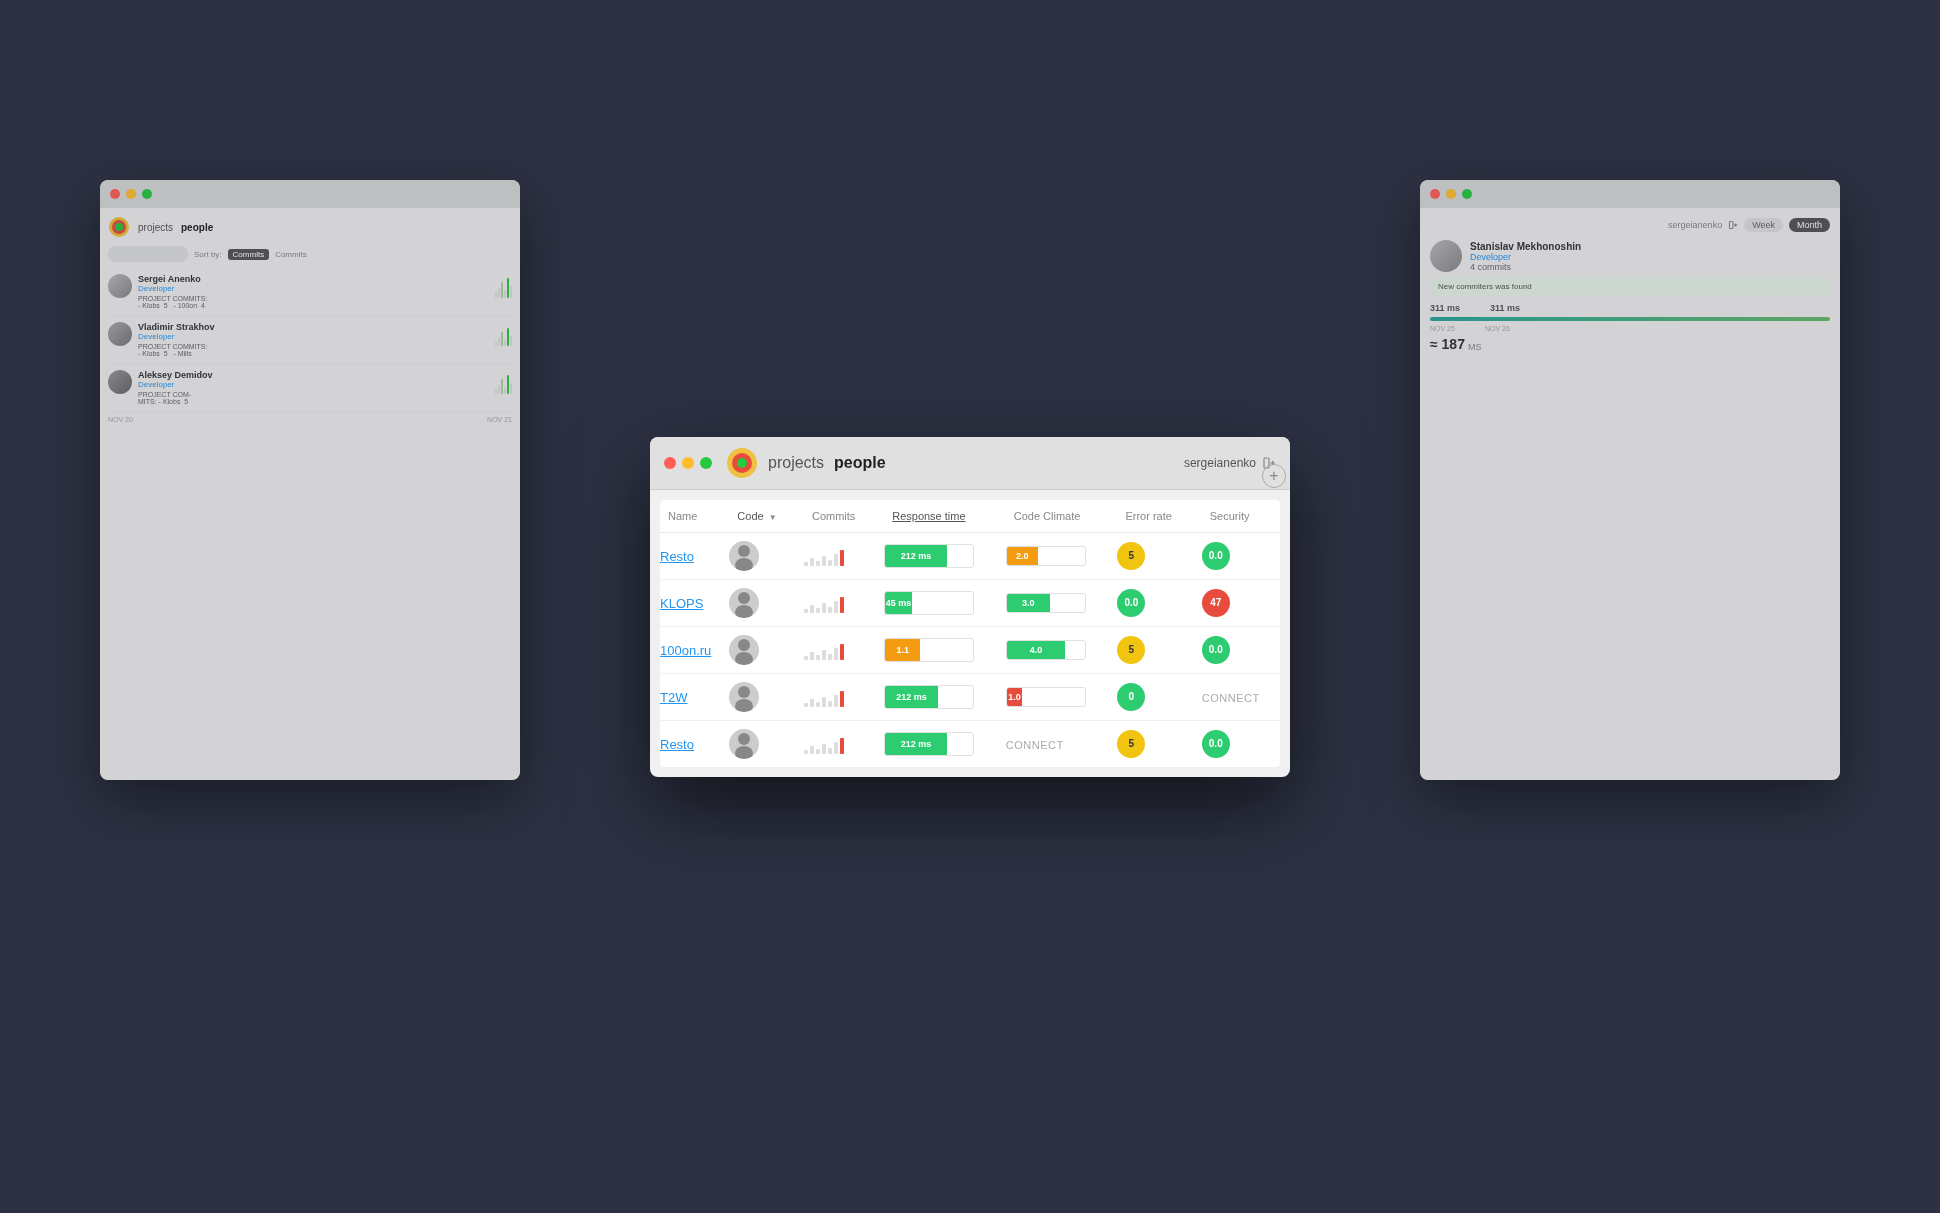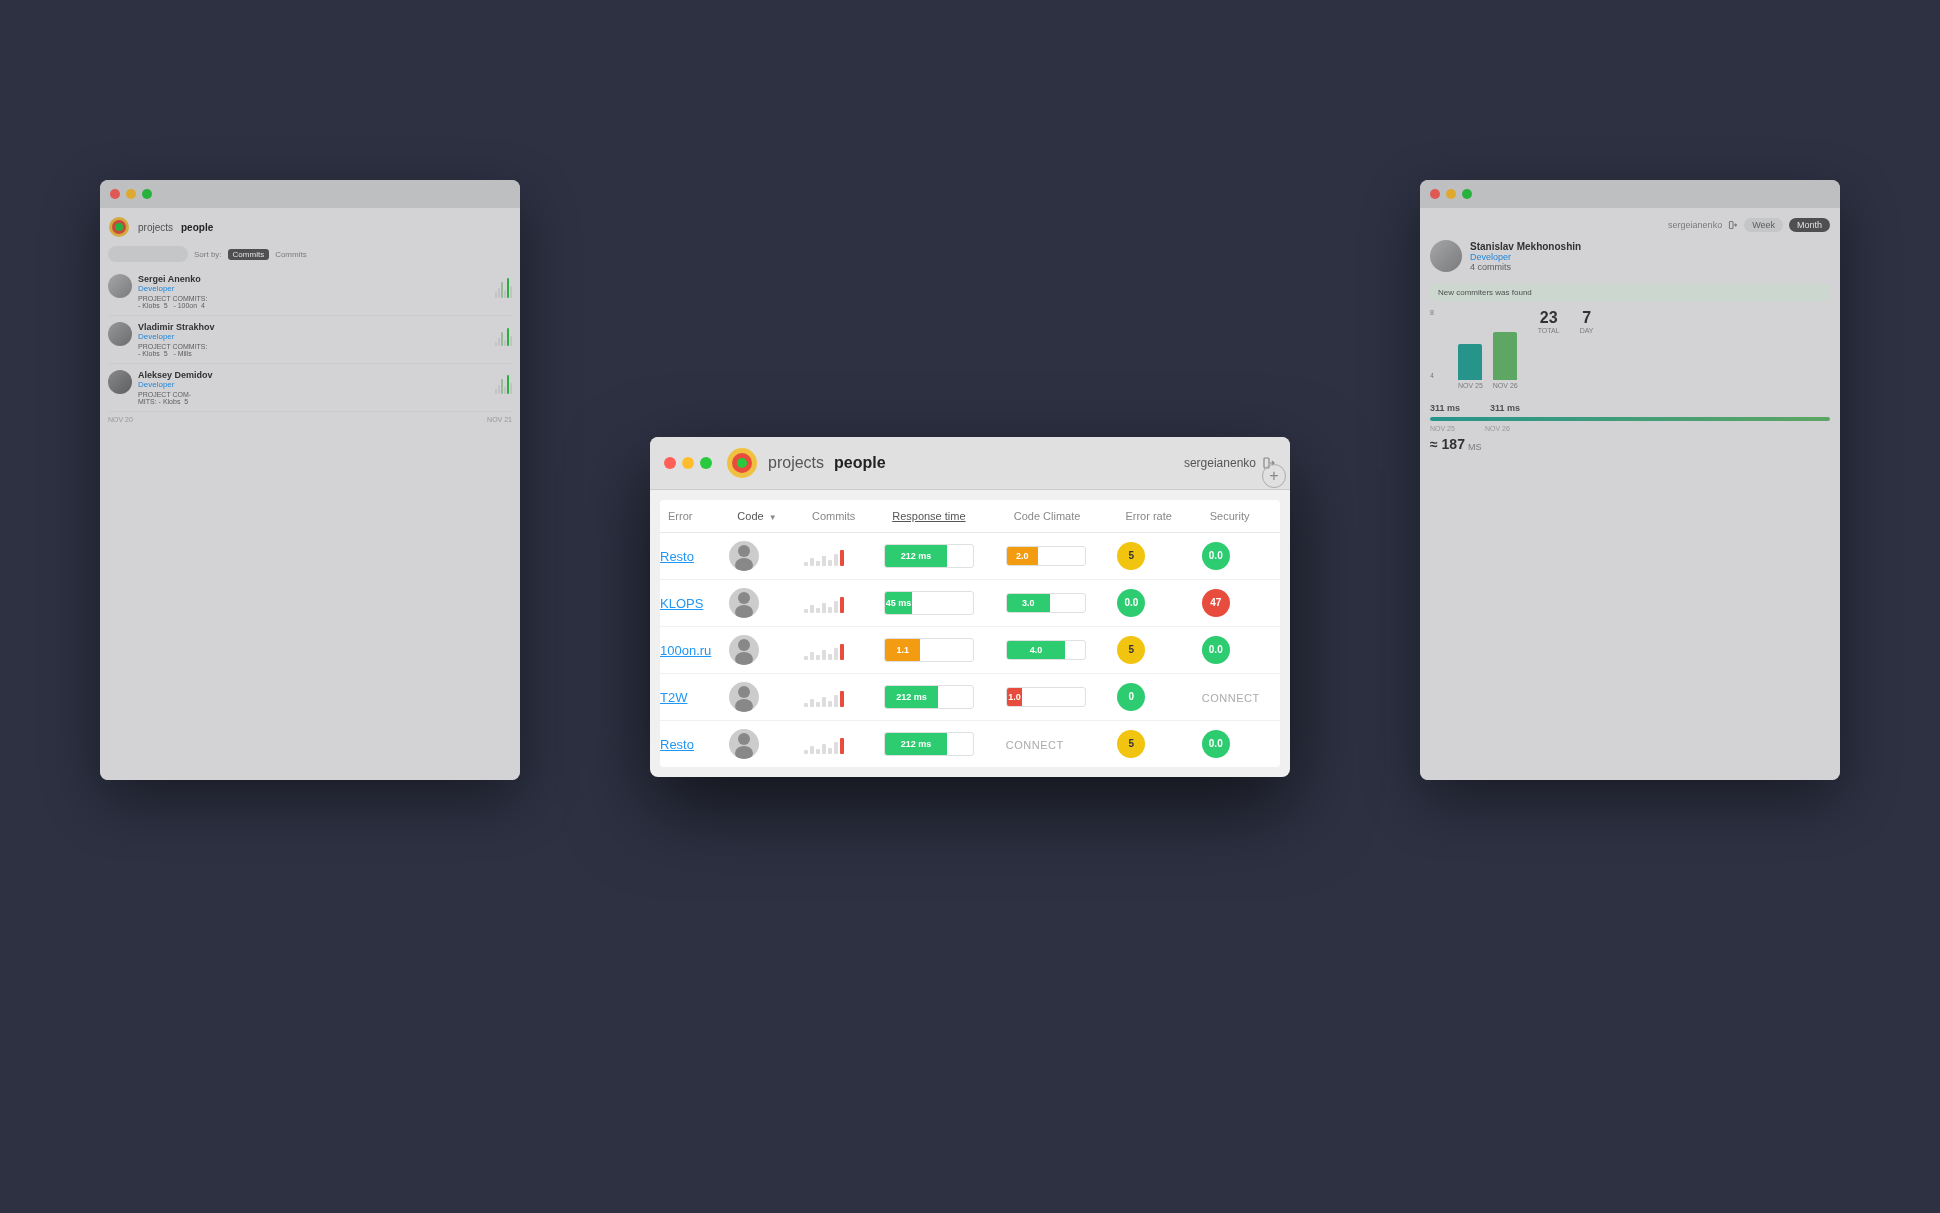--- a/index.html
+++ b/index.html
@@ -404,21 +404,21 @@
       border: none;
       cursor: pointer;
     }
     .tab-btn.active { background: #555; color: #fff; }
     .tab-btn.inactive { background: #e0e0e0; color: #666; }
 
     .person-detail {
       display: flex;
       align-items: center;
       gap: 8px;
-      margin-bottom: 12px;
+      margin-bottom: 6px;
     }
 
     .person-detail-avatar {
       width: 32px; height: 32px; border-radius: 50%; background: #bbb;
     }
 
     .person-detail-name { font-size: 10px; font-weight: 600; color: #333; }
     .person-detail-role { font-size: 9px; color: #2196F3; }
     .person-detail-commits { font-size: 9px; color: #666; }
 
@@ -585,21 +585,21 @@
         <path d="M8 7h4M10 5l2 2-2 2" stroke="#888" stroke-width="1.2" fill="none"></path>
       </svg>
     </div>
   </div>
 
   <div style="position:relative;">
     <div class="content">
       <table class="project-table">
         <thead>
           <tr>
-            <th>Error</th>
+            <th>Name</th>
             <th class="sortable">
               <span>Code</span>
               <span class="sort-indicator">▼</span>
             </th>
             <th>Commits</th>
             <th class="sortable" style="cursor:pointer;color:#555;text-decoration:underline;">
               <span>Response time</span>
             </th>
             <th>Code Climate</th>
             <th>Error rate</th>
@@ -824,46 +824,20 @@
         <div class="person-detail-name">Stanislav Mekhonoshin</div>
         <div class="person-detail-role">Developer</div>
         <div class="person-detail-commits">4 commits</div>
       </div>
     </div>
 
     <div class="notice-box">
       <span>New commiters was found</span>
     </div>
 
-    <div style="display:flex;gap:20px;margin-bottom:8px;">
-      <div style="display:flex;flex-direction:column;justify-content:space-between;height:70px;margin-right:4px;">
-        <span style="font-size:7px;color:#888;">8</span>
-        <span style="font-size:7px;color:#888;">4</span>
-      </div>
-      <div class="right-chart-area">
-        <div class="chart-bar-group">
-          <div class="chart-bar teal" style="height:36px;"></div>
-          <span class="chart-label">NOV 25</span>
-        </div>
-        <div class="chart-bar-group">
-          <div class="chart-bar green" style="height:48px;"></div>
-          <span class="chart-label">NOV 26</span>
-        </div>
-      </div>
-      <div class="stats-row">
-        <div class="stat-item">
-          <div class="stat-value">23</div>
-          <div class="stat-label">TOTAL</div>
-        </div>
-        <div class="stat-item">
-          <div class="stat-value">7</div>
-          <div class="stat-label">DAY</div>
-        </div>
-      </div>
-    </div>
 
     <div>
       <div style="display:flex;gap:30px;margin-bottom:4px;">
         <span style="font-size:9px;font-weight:600;color:#555;">311 ms</span>
         <span style="font-size:9px;font-weight:600;color:#555;">311 ms</span>
       </div>
       <div style="height:4px;background:linear-gradient(to right,#26a69a,#66bb6a);border-radius:2px;margin-bottom:4px;"></div>
       <div style="display:flex;gap:30px;">
         <span style="font-size:7px;color:#aaa;">NOV 25</span>
         <span style="font-size:7px;color:#aaa;">NOV 26</span>

